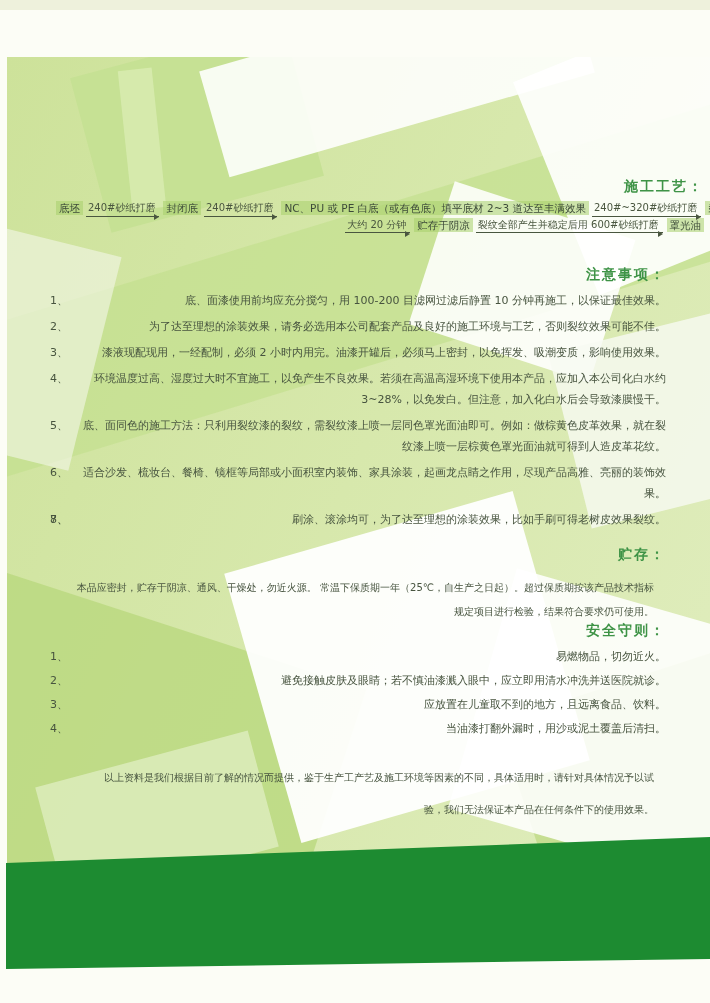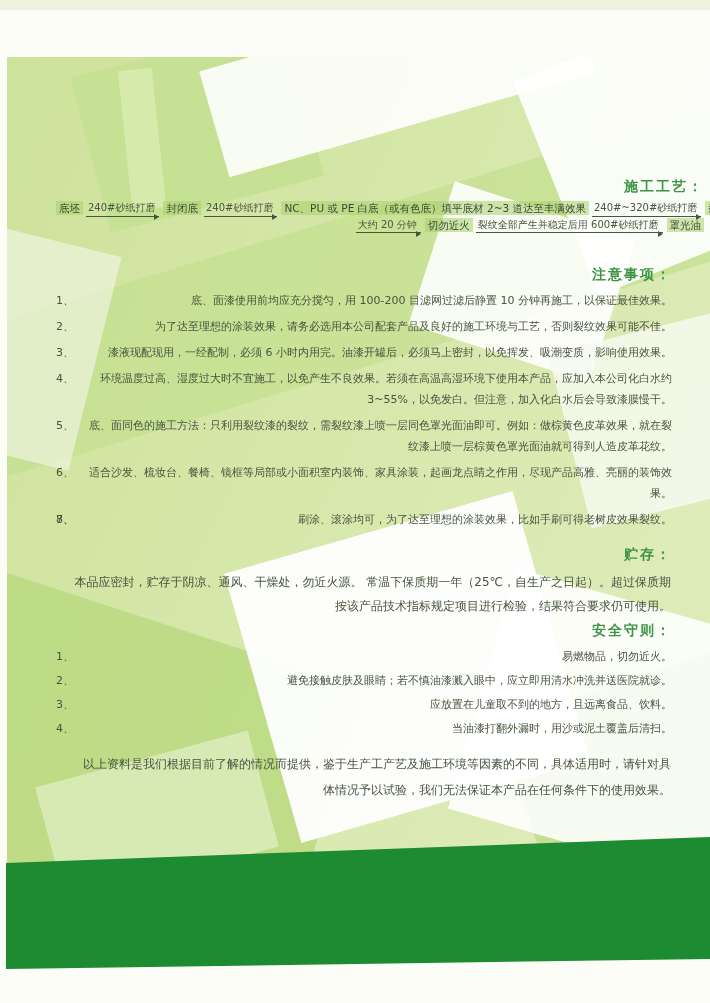--- a/index.html
+++ b/index.html
@@ -28,48 +28,48 @@
   .w5{left:250px;top:470px;width:300px;height:280px;background:#ffffff;opacity:.94;transform:rotate(-16deg);}
   .w6{left:470px;top:545px;width:280px;height:250px;background:#ffffff;opacity:.88;transform:rotate(16deg);}
   .w7{left:-50px;top:180px;width:140px;height:220px;background:#f3f7e9;opacity:.6;transform:rotate(14deg);}
   .w8{left:40px;top:700px;width:220px;height:120px;background:#e9f3d2;opacity:.6;transform:rotate(-15deg);}
   .footer-bar{
     position:absolute;left:6px;right:0;top:836px;height:134px;background:#1d8b31;
     clip-path:polygon(0 27px,100% 1px,100% 123px,0 133px);
   }
   
   .content{position:absolute;inset:0;text-align:right;}
-  .sec{position:absolute;left:56px;width:616px;}
+  .sec{position:absolute;left:50px;width:616px;}
   .sec h2{
     margin:0 0 6px 0;font-size:14px;font-weight:bold;color:#3e9346;letter-spacing:2px;
   }
   .sec-process{top:178px;left:56px;width:648px;}
   .flow{white-space:nowrap;font-size:10px;color:#404e3c;margin-top:2px;}
   .flow .node{
     background:rgba(168,208,108,.55);padding:1px 3px;font-size:10.5px;color:#3c4a38;
   }
   .flow .arrow{display:inline-block;position:relative;margin:0 4px 0 3px;vertical-align:1px;}
   .flow .arrow .lbl{
     display:block;font-size:10px;line-height:1.15;padding:0 4px 2px 2px;
     border-bottom:1.2px solid #49563f;color:#49563f;
   }
   .flow .arrow::after{
     content:'';position:absolute;right:-3px;bottom:-3.5px;width:0;height:0;
     border:3px solid transparent;border-left:5px solid #49563f;
   }
   .sec-notes{top:266px;}
   .item{position:relative;padding-left:26px;font-size:11px;line-height:21px;margin-bottom:5px;}
   .item .num{position:absolute;left:0;top:0;}
-  .para{margin:1px;font-size:12px;line-height:24px;}
+  .para{margin:12px;font-size:10px;line-height:24px;}
   .sec-storage{top:546px;}
   .sec-storage .para{text-indent:8px;}
   .sec-safety{top:622px;}
   .sec-safety .item{margin-bottom:3px;}
   .sec-disclaimer{top:750px;}
-  .sec-disclaimer .para{text-indent:24px;line-height:26px;}
+  .sec-disclaimer .para{text-indent:24px;line-height:32px;}
 </style>
 </head>
 <body>
 
 <div class="page">
 
   <div class="top-edge"></div>
   <div class="collage">
     <div class="sh g1"></div>
     <div class="sh g2"></div>
@@ -88,41 +88,41 @@
   <div class="footer-bar"></div>
 
   <div class="content">
 
     <section class="sec sec-process">
       <h2>施工工艺：</h2>
       <div class="flow">
         <span class="node">底坯</span><span class="arrow"><span class="lbl">240#砂纸打磨</span></span><span class="node">封闭底</span><span class="arrow"><span class="lbl">240#砂纸打磨</span></span><span class="node">NC、PU 或 PE 白底（或有色底）填平底材 2~3 道达至丰满效果</span><span class="arrow"><span class="lbl">240#~320#砂纸打磨</span></span><span class="node">裂纹底漆</span>
       </div>
       <div class="flow">
-        <span class="arrow"><span class="lbl">大约 20 分钟</span></span><span class="node">切勿近火</span><span class="arrow"><span class="lbl">裂纹全部产生并稳定后用 600#砂纸打磨</span></span><span class="node">罩光油</span>
+        <span class="arrow"><span class="lbl">大约 20 分钟</span></span><span class="node">贮存于阴凉</span><span class="arrow"><span class="lbl">裂纹全部产生并稳定后用 600#砂纸打磨</span></span><span class="node">罩光油</span>
       </div>
     </section>
 
     <section class="sec sec-notes">
       <h2>注意事项：</h2>
       <div class="item">
         <span class="num">1、</span>
         <span class="txt">底、面漆使用前均应充分搅匀，用 100-200 目滤网过滤后静置 10 分钟再施工，以保证最佳效果。</span>
       </div>
       <div class="item">
         <span class="num">2、</span>
         <span class="txt">为了达至理想的涂装效果，请务必选用本公司配套产品及良好的施工环境与工艺，否则裂纹效果可能不佳。</span>
       </div>
       <div class="item">
         <span class="num">3、</span>
-        <span class="txt">漆液现配现用，一经配制，必须 6 小时内用完。油漆开罐后，必须马上密封，以免挥发、吸潮变质，影响使用效果。</span>
+        <span class="txt">漆液现配现用，一经配制，必须 2 小时内用完。油漆开罐后，必须马上密封，以免挥发、吸潮变质，影响使用效果。</span>
       </div>
       <div class="item">
         <span class="num">4、</span>
-        <span class="txt">环境温度过高、湿度过大时不宜施工，以免产生不良效果。若须在高温高湿环境下使用本产品，应加入本公司化白水约 3~55%，以免发白。但注意，加入化白水后会导致漆膜慢干。</span>
+        <span class="txt">环境温度过高、湿度过大时不宜施工，以免产生不良效果。若须在高温高湿环境下使用本产品，应加入本公司化白水约 3~28%，以免发白。但注意，加入化白水后会导致漆膜慢干。</span>
       </div>
       <div class="item">
         <span class="num">5、</span>
         <span class="txt">底、面同色的施工方法：只利用裂纹漆的裂纹，需裂纹漆上喷一层同色罩光面油即可。例如：做棕黄色皮革效果，就在裂纹漆上喷一层棕黄色罩光面油就可得到人造皮革花纹。</span>
       </div>
       <div class="item">
         <span class="num">6、</span>
         <span class="txt">适合沙发、梳妆台、餐椅、镜框等局部或小面积室内装饰、家具涂装，起画龙点睛之作用，尽现产品高雅、亮丽的装饰效果。</span>
       </div>
       <div class="item">

